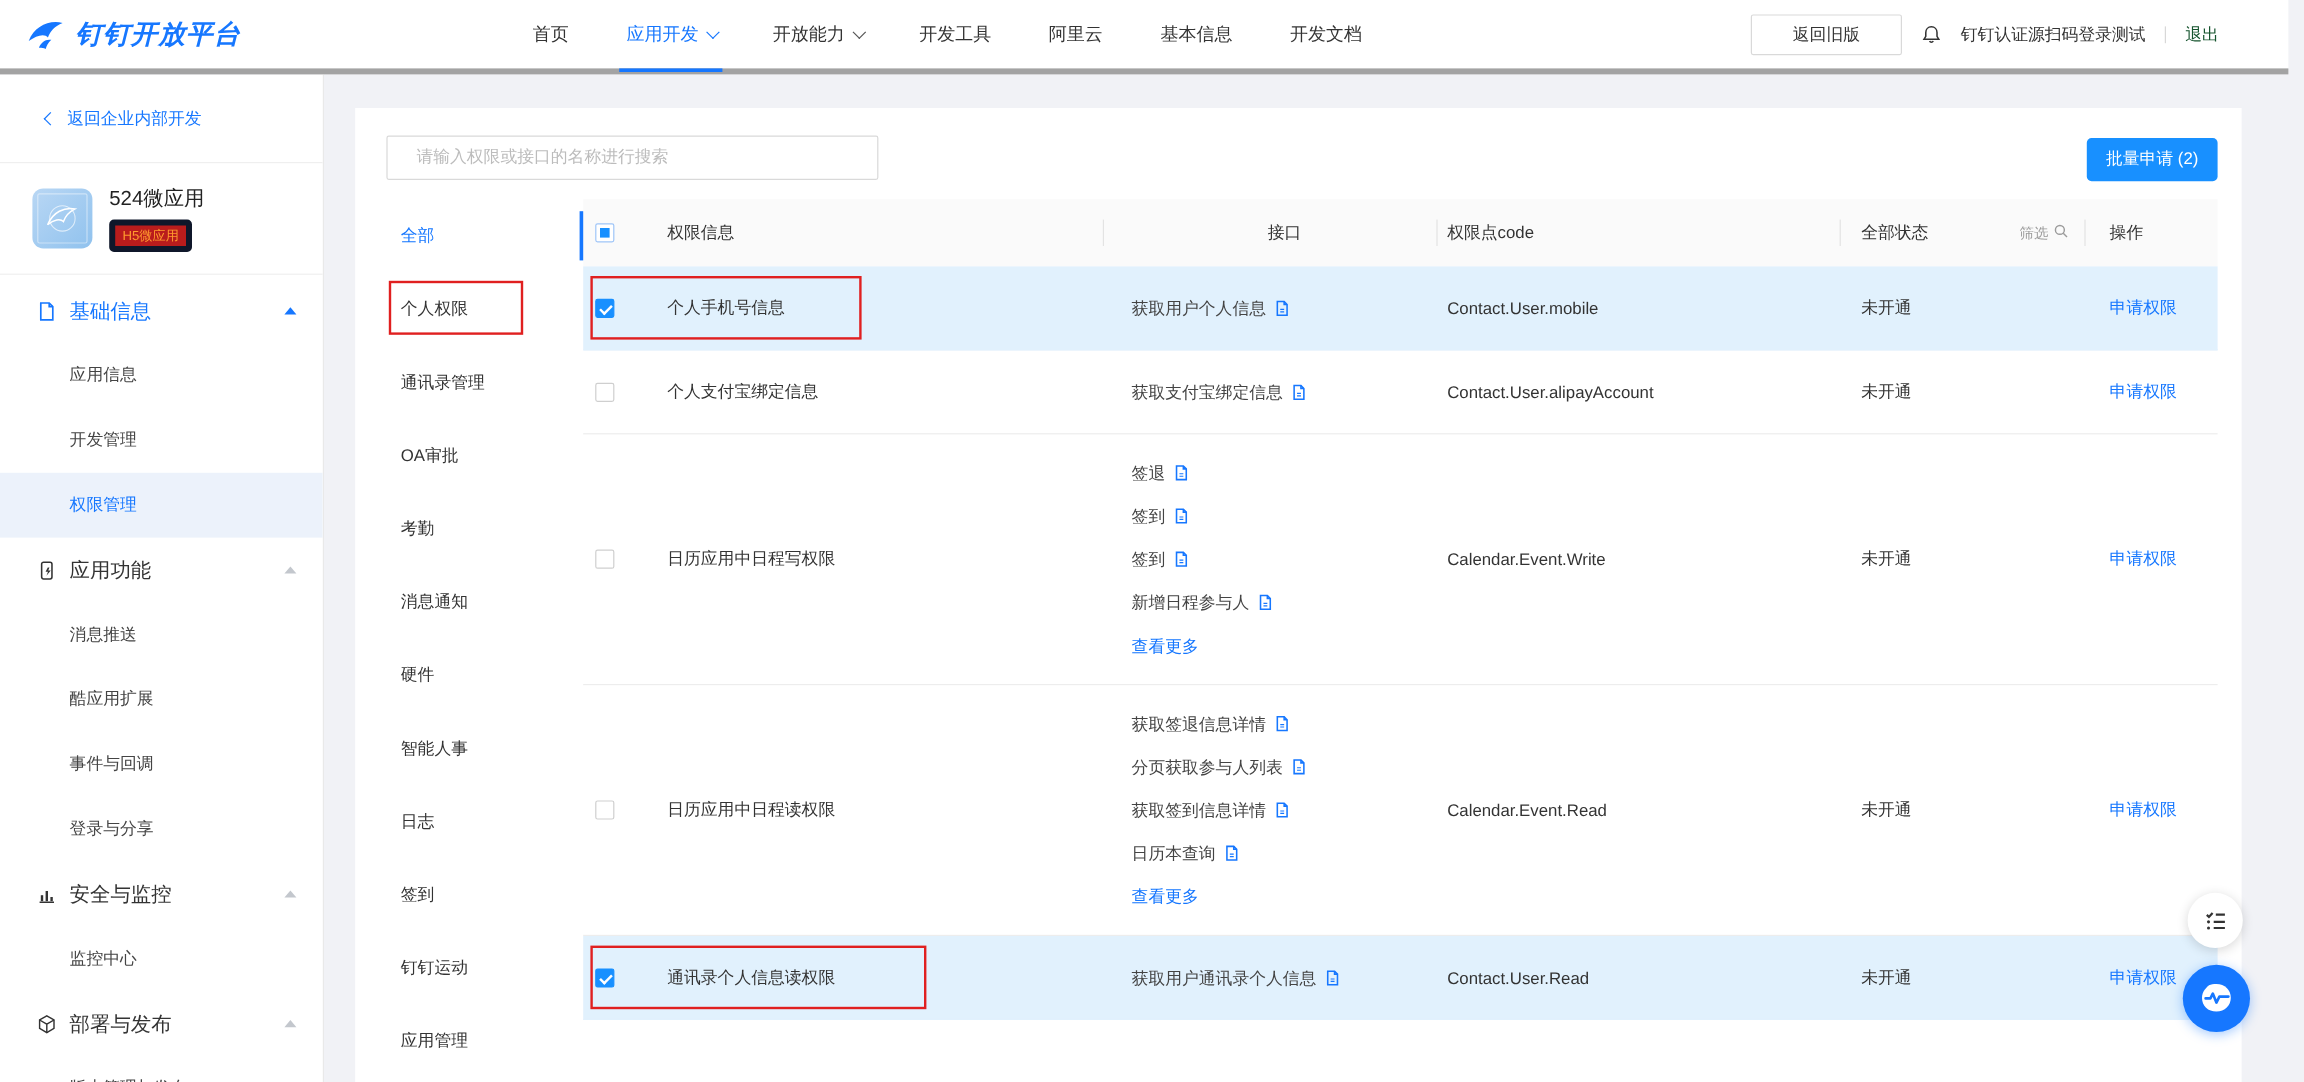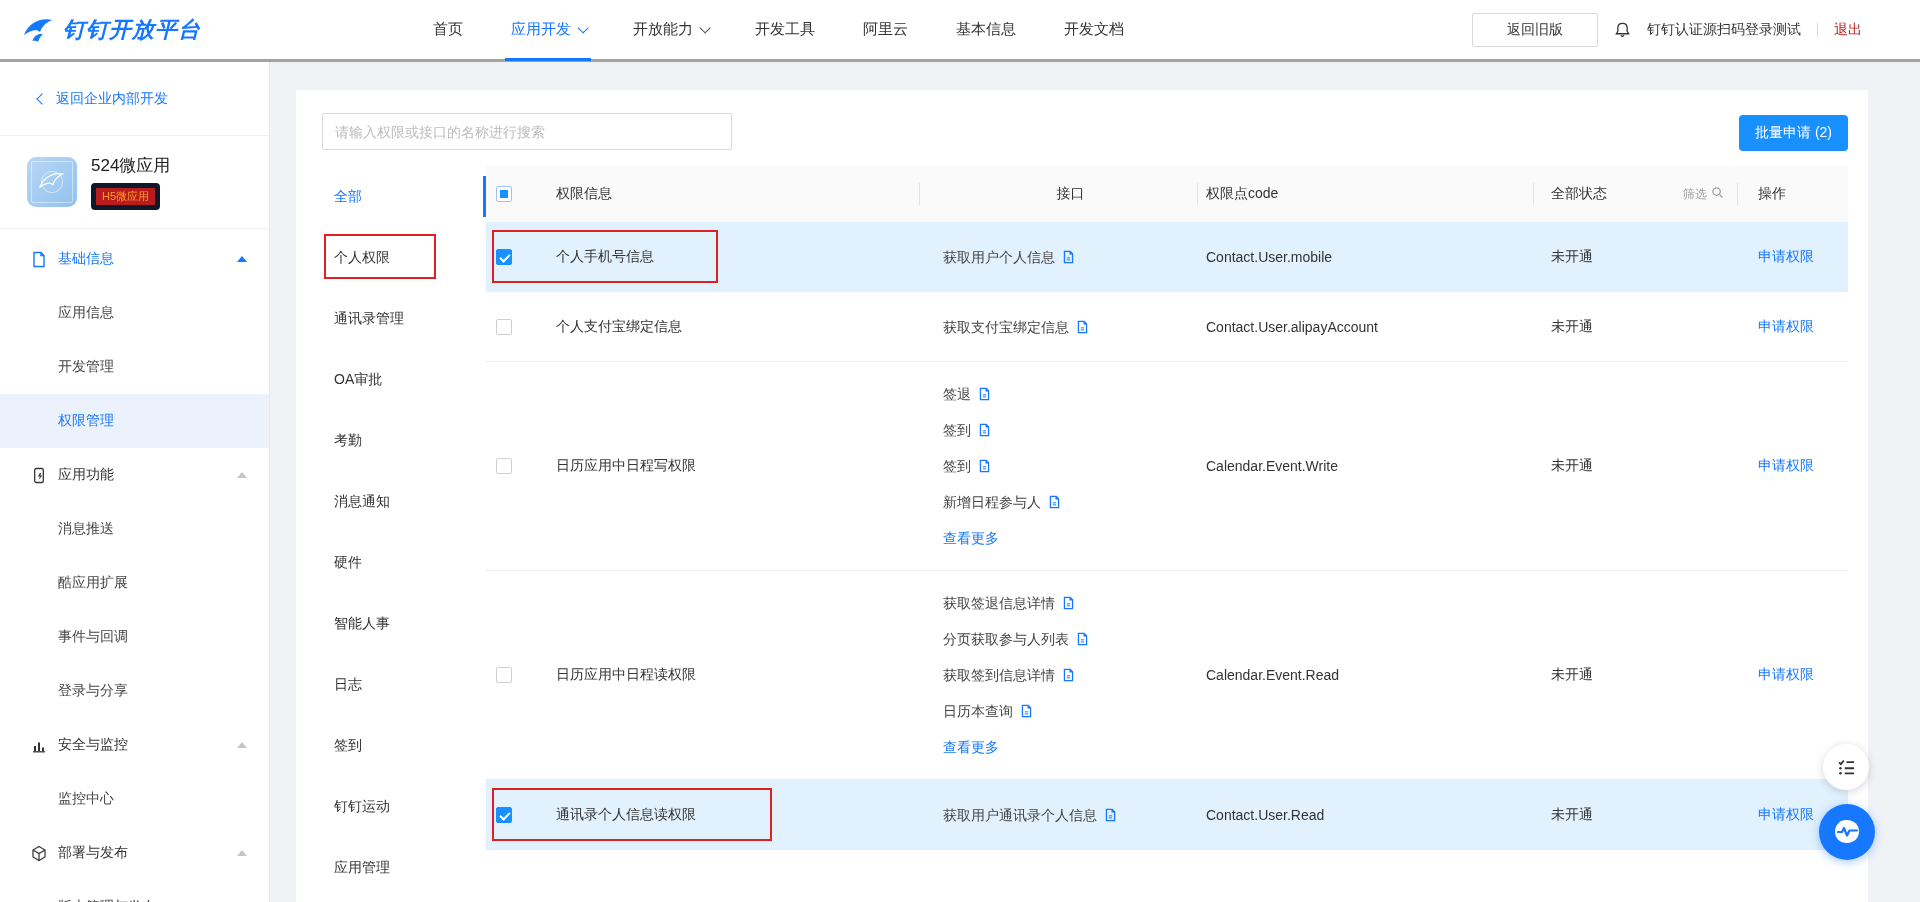--- a/index.html
+++ b/index.html
@@ -1,74 +1,74 @@
 <!DOCTYPE html>
 <html><head>
 <meta charset="utf-8">
 <style>
   html,body{margin:0;padding:0;width:1920px;height:902px;overflow:hidden;
     font-family:"Liberation Sans","DejaVu Sans",sans-serif;background:#f1f2f6;color:#333;}
   *{box-sizing:border-box;}
 
   
-  .topbar{position:fixed;top:0;left:0;right:0;height:62px;background:#fff;
-    border-bottom:3px solid #a3a3a3;display:flex;align-items:center;z-index:30;}
+  .topbar{position:fixed;top:0;left:0;right:13px;height:62px;background:#fff;
+    border-bottom:5px solid #a3a3a3;display:flex;align-items:center;z-index:30;gap:11px;}
   .logo{display:flex;align-items:center;gap:8px;margin-left:23px;cursor:pointer;}
   .logo-text{font-size:22px;font-weight:bold;font-style:italic;color:#1677ff;letter-spacing:1px;}
   .topnav{display:flex;align-items:center;height:62px;margin-left:208px;}
   .nav-item{position:relative;display:flex;align-items:center;gap:6px;height:62px;
     padding:18px 24px;font-size:15px;color:#333;cursor:pointer;white-space:nowrap;}
   .nav-item.active{color:#1677ff;}
   .nav-item.active::after{content:"";position:absolute;left:18px;right:18px;bottom:0;height:3px;background:#1677ff;}
   .caret{width:8px;height:8px;border-right:1.6px solid #555;border-bottom:1.6px solid #555;
     transform:rotate(45deg) translateY(-3px);}
   .caret-blue{border-color:#1677ff;}
   .topbar-right{margin-left:auto;display:flex;align-items:center;gap:16px;padding-right:58px;}
   .btn-old{background:#fff;border:1px solid #d9d9d9;border-radius:2px;height:34px;padding:0 34px;
     font-size:14px;color:#333;cursor:pointer;font-family:inherit;}
   .bell{display:flex;align-items:center;cursor:pointer;}
   .account{font-size:14px;color:#333;cursor:pointer;}
   .vdiv{width:1px;height:14px;background:#d8d8d8;}
-  .logout{font-size:14px;color:#b91c1c;cursor:pointer;font-family:Liberation Mono, monospace;}
+  .logout{font-size:14px;color:#14532d;cursor:pointer;font-family:Liberation Mono, monospace;}
 
   
   .sidebar{position:fixed;top:62px;left:0;bottom:0;width:270px;background:#fff;
     border-right:1px solid #e9e9e9;overflow:hidden;z-index:20;}
   .side-back{height:74px;display:flex;align-items:center;gap:10px;padding-left:38px;
     color:#1677ff;font-size:14px;border-bottom:1px solid #efefef;cursor:pointer;}
   .chev-left{width:8px;height:8px;border-left:1.6px solid #1677ff;border-bottom:1.6px solid #1677ff;
     transform:rotate(45deg);}
   .app-card{height:93px;display:flex;align-items:center;gap:14px;padding-left:27px;
     border-bottom:1px solid #efefef;}
   .app-avatar{width:50px;height:50px;border-radius:9px;background:linear-gradient(135deg,#b9d7f4,#90c2ee);
     display:flex;align-items:center;justify-content:center;position:relative;overflow:hidden;}
   .app-avatar::before{content:"";position:absolute;inset:4px;border:1px solid rgba(255,255,255,.45);
     border-radius:2px;}
   .app-name{font-size:17px;color:#222;margin-bottom:6px;}
   .app-badge{display:inline-block;font-size:11px;color:#ff9a2e;border:5px solid #0f172a;
     border-radius:4px;padding:1px 6px;background:#b91c1c;text-align:right;}
   .side-menu{padding-top:3px;}
   .side-sec{height:54px;display:flex;align-items:center;position:relative;padding-left:30px;
-    font-size:14px;color:#333;cursor:pointer;}
+    font-size:17px;color:#333;cursor:pointer;}
   .side-icon{width:18px;height:18px;display:flex;align-items:center;justify-content:center;}
   .side-sec .side-label{margin-left:10px;}
   .sec-active .side-label{color:#1677ff;}
   .tri{position:absolute;right:22px;width:0;height:0;border-left:5px solid transparent;
     border-right:5px solid transparent;border-bottom:6px solid #c3c7cd;}
   .tri-blue{border-bottom-color:#1677ff;}
   .side-sub{height:54px;display:flex;align-items:center;padding-left:58px;font-size:14px;
     color:#444;cursor:pointer;}
   .side-sub.sub-active{background:#ecf2fb;color:#1677ff;}
 
   
   .main-bg{position:fixed;top:62px;left:271px;right:0;bottom:0;background:#f1f2f6;}
   .card{position:absolute;left:25px;top:28px;width:1572px;bottom:-12px;background:#fff;
     padding:23px 20px 0 26px;}
-  .search{width:410px;height:37px;border:1px solid #d9d9d9;border-radius:2px;padding:0 12px;
-    font-size:14px;color:#333;font-family:Liberation Sans, sans-serif;outline:none;display:block;}
+  .search{width:410px;height:37px;border:1px solid #d9d9d9;border-radius:2px;padding:0 24px;
+    font-size:14px;color:#333;font-family:Liberation Mono, monospace;outline:none;display:block;}
   .search::placeholder{color:#bcbcbc;}
   .btn-batch{position:absolute;top:25px;right:20px;height:36px;padding:0 16px;background:#1890ff;
     color:#fff;border:none;border-radius:4px;font-size:14px;cursor:pointer;font-family:inherit;}
   .content-row{display:flex;margin-top:16px;}
 
   
   .cat-col{width:164px;flex:none;}
   .cat-item{position:relative;height:61px;display:flex;align-items:center;padding-left:12px;
     font-size:14px;color:#333;cursor:pointer;}
   .cat-item.cat-active{color:#1677ff;}

